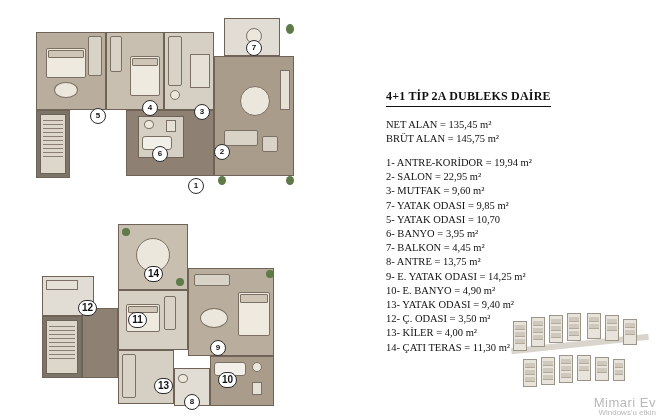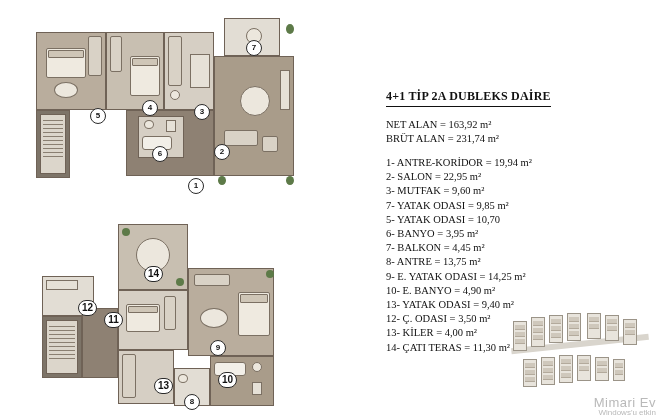--- a/index.html
+++ b/index.html
@@ -267,34 +267,34 @@
       <div class="furn tub" style="left:196px; top:154px; width:32px; height:14px;"></div>
       <div class="furn round" style="left:234px; top:154px; width:10px; height:10px;"></div>
       <div class="furn" style="left:234px; top:174px; width:10px; height:13px;"></div>
       <div class="furn soft" style="left:104px; top:146px; width:14px; height:44px;"></div>
       <div class="furn round" style="left:160px; top:166px; width:10px; height:9px;"></div>
 
       <div class="plant" style="left:248px; top:62px; width:8px; height:8px;"></div>
 
       <div class="tag wide" style="left:126px; top:58px;">14</div>
       <div class="tag wide" style="left:60px; top:92px;">12</div>
-      <div class="tag wide" style="left:86px; top:104px;">11</div>
+      <div class="tag wide" style="left:110px; top:104px;">11</div>
       <div class="tag" style="left:192px; top:132px;">9</div>
       <div class="tag wide" style="left:136px; top:170px;">13</div>
       <div class="tag" style="left:166px; top:186px;">8</div>
       <div class="tag wide" style="left:200px; top:164px;">10</div>
     </div>
   </div>
 
   <div class="legend">
     <h1>4+1 TİP 2A DUBLEKS DAİRE</h1>
 
     <div class="areas">
-      <div>NET ALAN = 163,92 m²</div>
-      <div>BRÜT ALAN = 231,74 m²</div>
+      <div>NET ALAN = 135,45 m²</div>
+      <div>BRÜT ALAN = 145,75 m²</div>
     </div>
 
     <div class="rooms">
       <div>1- ANTRE-KORİDOR = 19,94 m²</div>
       <div>2- SALON = 22,95 m²</div>
       <div>3- MUTFAK = 9,60 m²</div>
       <div>7- YATAK ODASI = 9,85 m²</div>
       <div>5- YATAK ODASI = 10,70</div>
       <div>6- BANYO = 3,95 m²</div>
       <div>7- BALKON = 4,45 m²</div>

